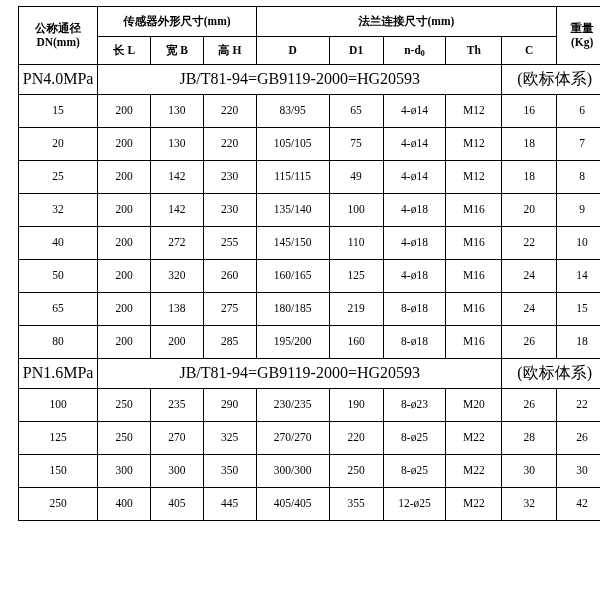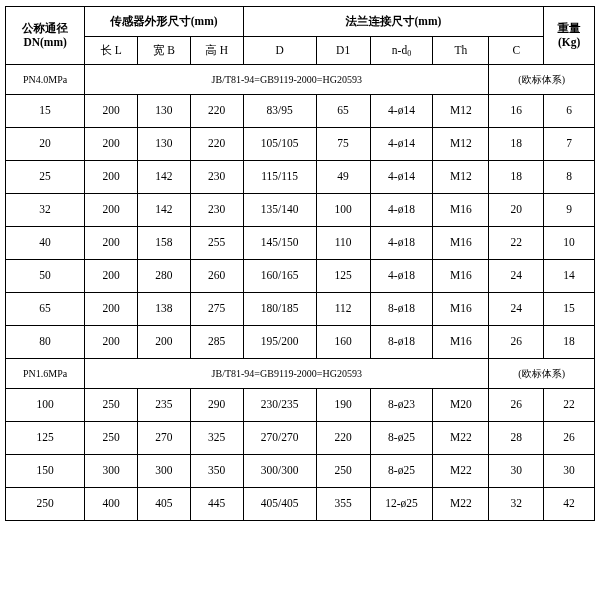--- a/index.html
+++ b/index.html
@@ -11,21 +11,21 @@
     width: 600px;
     height: 590px;
     font-family: "Liberation Serif", "DejaVu Serif", serif;
     color: #000000;
     overflow: hidden;
   }
   .sheet {
     width: 599px;
     height: 590px;
     box-sizing: border-box;
-    padding: 6px 5px 5px 5px;
+    padding: 6px 5px 5px 18px;
   }
   table.spec {
     border-collapse: collapse;
     width: 590px;
     table-layout: fixed;
     font-size: 11px;
   }
   table.spec td, table.spec th {
     border: 1px solid #000000;
     text-align: center;
@@ -36,33 +36,33 @@
   }
   
   tr.hdr-group td {
     height: 29px;
     font-size: 11.5px;
     font-weight: bold;
   }
   tr.hdr-sub td {
     height: 27px;
     font-size: 11.5px;
-    font-weight: normal;
+    font-weight: bold;
   }
   td.dn-cell {
     font-weight: bold;
     font-size: 11.5px;
     line-height: 1.35;
   }
   td.dn-cell .l1 { display: block; }
   td.dn-cell .l2 { display: block; }
   
   tr.banner td {
     height: 29px;
-    font-size: 10px;
+    font-size: 16px;
   }
   td.banner-left {
     text-align: left;
     padding-left: 8px;
     font-weight: bold;
   }
   td.banner-mid {
     text-align: left;
     padding-left: 6px;
     font-weight: bold;
@@ -176,48 +176,48 @@
         <td>135/140</td>
         <td>100</td>
         <td>4-ø18</td>
         <td>M16</td>
         <td>20</td>
         <td>9</td>
       </tr>
       <tr class="data">
         <td>40</td>
         <td>200</td>
-        <td>158</td>
+        <td>272</td>
         <td>255</td>
         <td>145/150</td>
         <td>110</td>
         <td>4-ø18</td>
         <td>M16</td>
         <td>22</td>
         <td>10</td>
       </tr>
       <tr class="data">
         <td>50</td>
         <td>200</td>
-        <td>280</td>
+        <td>320</td>
         <td>260</td>
         <td>160/165</td>
         <td>125</td>
         <td>4-ø18</td>
         <td>M16</td>
         <td>24</td>
         <td>14</td>
       </tr>
       <tr class="data">
         <td>65</td>
         <td>200</td>
         <td>138</td>
         <td>275</td>
         <td>180/185</td>
-        <td>112</td>
+        <td>219</td>
         <td>8-ø18</td>
         <td>M16</td>
         <td>24</td>
         <td>15</td>
       </tr>
       <tr class="data">
         <td>80</td>
         <td>200</td>
         <td>200</td>
         <td>285</td>

